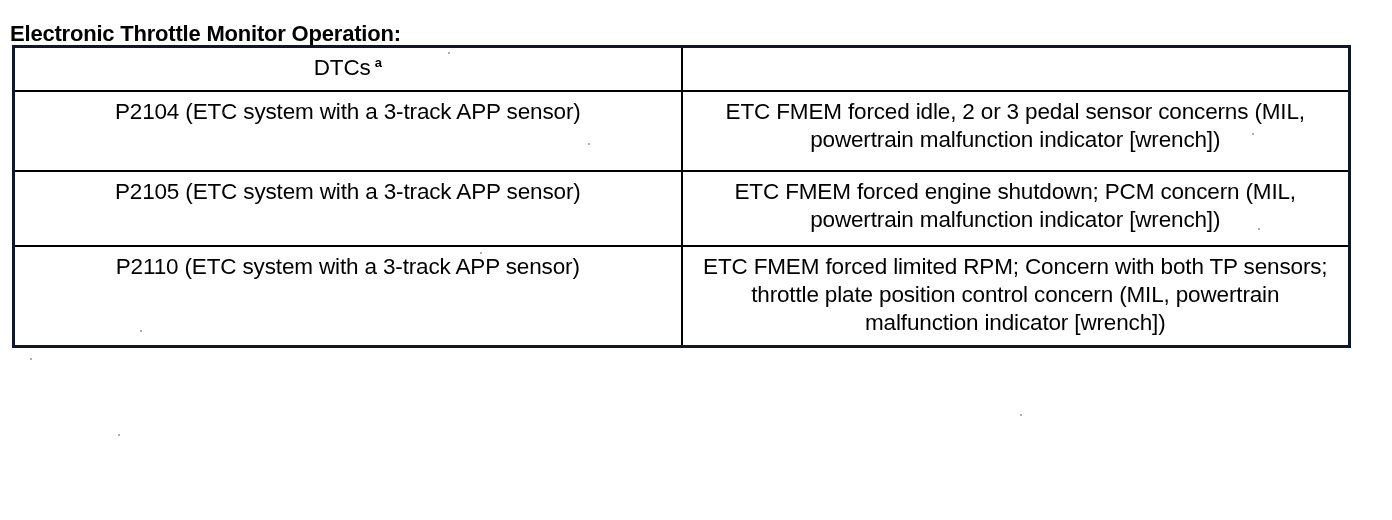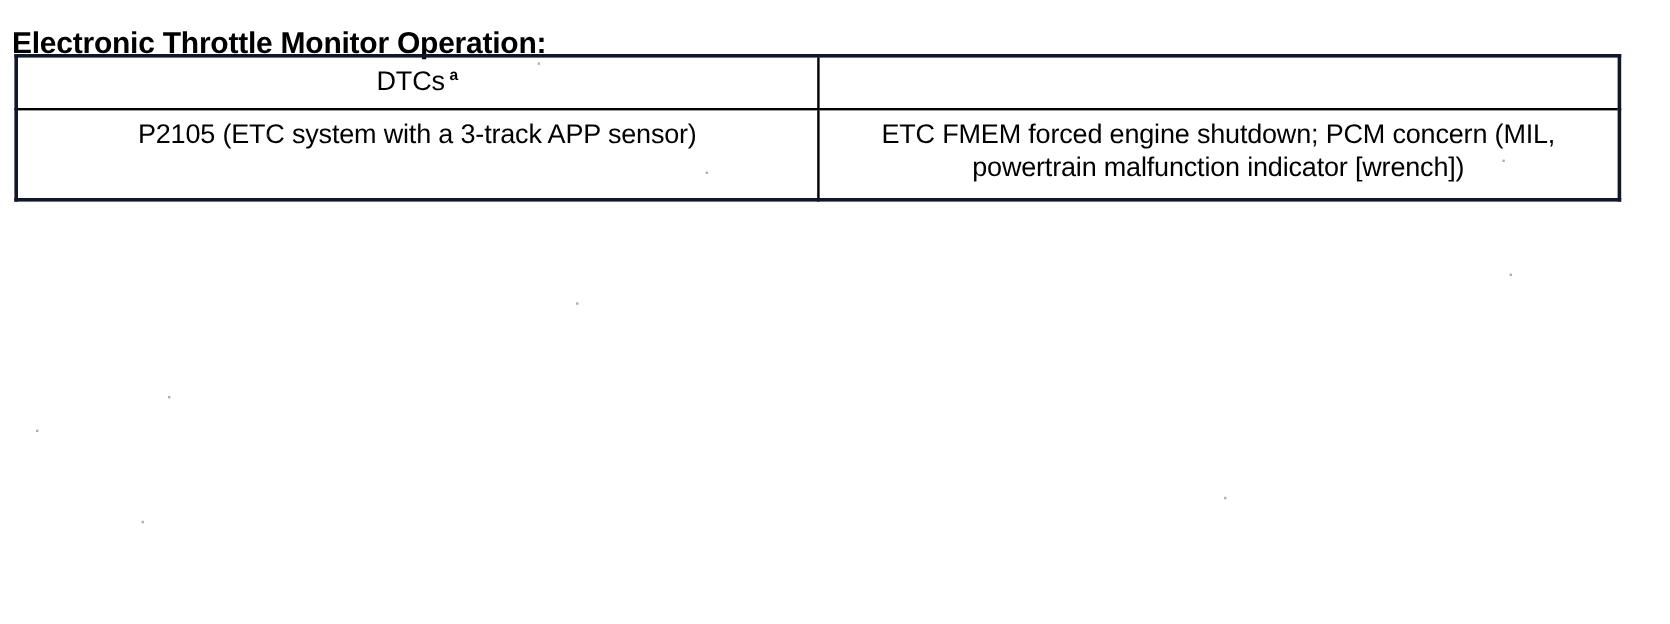--- a/index.html
+++ b/index.html
@@ -22,21 +22,21 @@
     width: 1392px;
     height: 520px;
     box-sizing: border-box;
   }
 
   
   .doc-title {
     position: absolute;
     left: 10px;
     top: 4px;
-    font-size: 25px;
+    font-size: 22px;
     font-weight: bold;
     letter-spacing: -0.2px;
     line-height: 30px;
     white-space: nowrap;
   }
 
   
   .dtc-table {
     position: absolute;
     left: 12px;
@@ -121,23 +121,31 @@
       <col class="col-left">
       <col class="col-right">
     </colgroup>
     <thead>
       <tr>
         <th class="cell-left"><span>DTCs</span><span class="sup">a</span></th>
         <th class="cell-right"></th>
       </tr>
     </thead>
     <tbody>
+      <tr class="row-2">
+        <td class="cell-left">P2104 (ETC system with a 3-track APP sensor)</td>
+        <td class="cell-right">ETC FMEM  forced idle, 2 or 3 pedal sensor concerns (MIL, powertrain malfunction indicator [wrench])</td>
+      </tr>
       <tr class="row-3">
         <td class="cell-left">P2105 (ETC system with a 3-track APP sensor)</td>
         <td class="cell-right">ETC FMEM  forced engine shutdown; PCM concern (MIL, powertrain malfunction indicator [wrench])</td>
+      </tr>
+      <tr class="row-4">
+        <td class="cell-left">P2110 (ETC system with a 3-track APP sensor)</td>
+        <td class="cell-right">ETC FMEM  forced limited RPM; Concern with both TP sensors; throttle plate position control concern (MIL, powertrain malfunction indicator [wrench])</td>
       </tr>
     </tbody>
   </table>
 
 
   <div class="speckle" style="left:448px;  top:52px;"></div>
   <div class="speckle" style="left:222px;  top:112px;"></div>
   <div class="speckle" style="left:588px;  top:143px;"></div>
   <div class="speckle" style="left:1252px; top:133px;"></div>
   <div class="speckle" style="left:1258px; top:228px;"></div>

